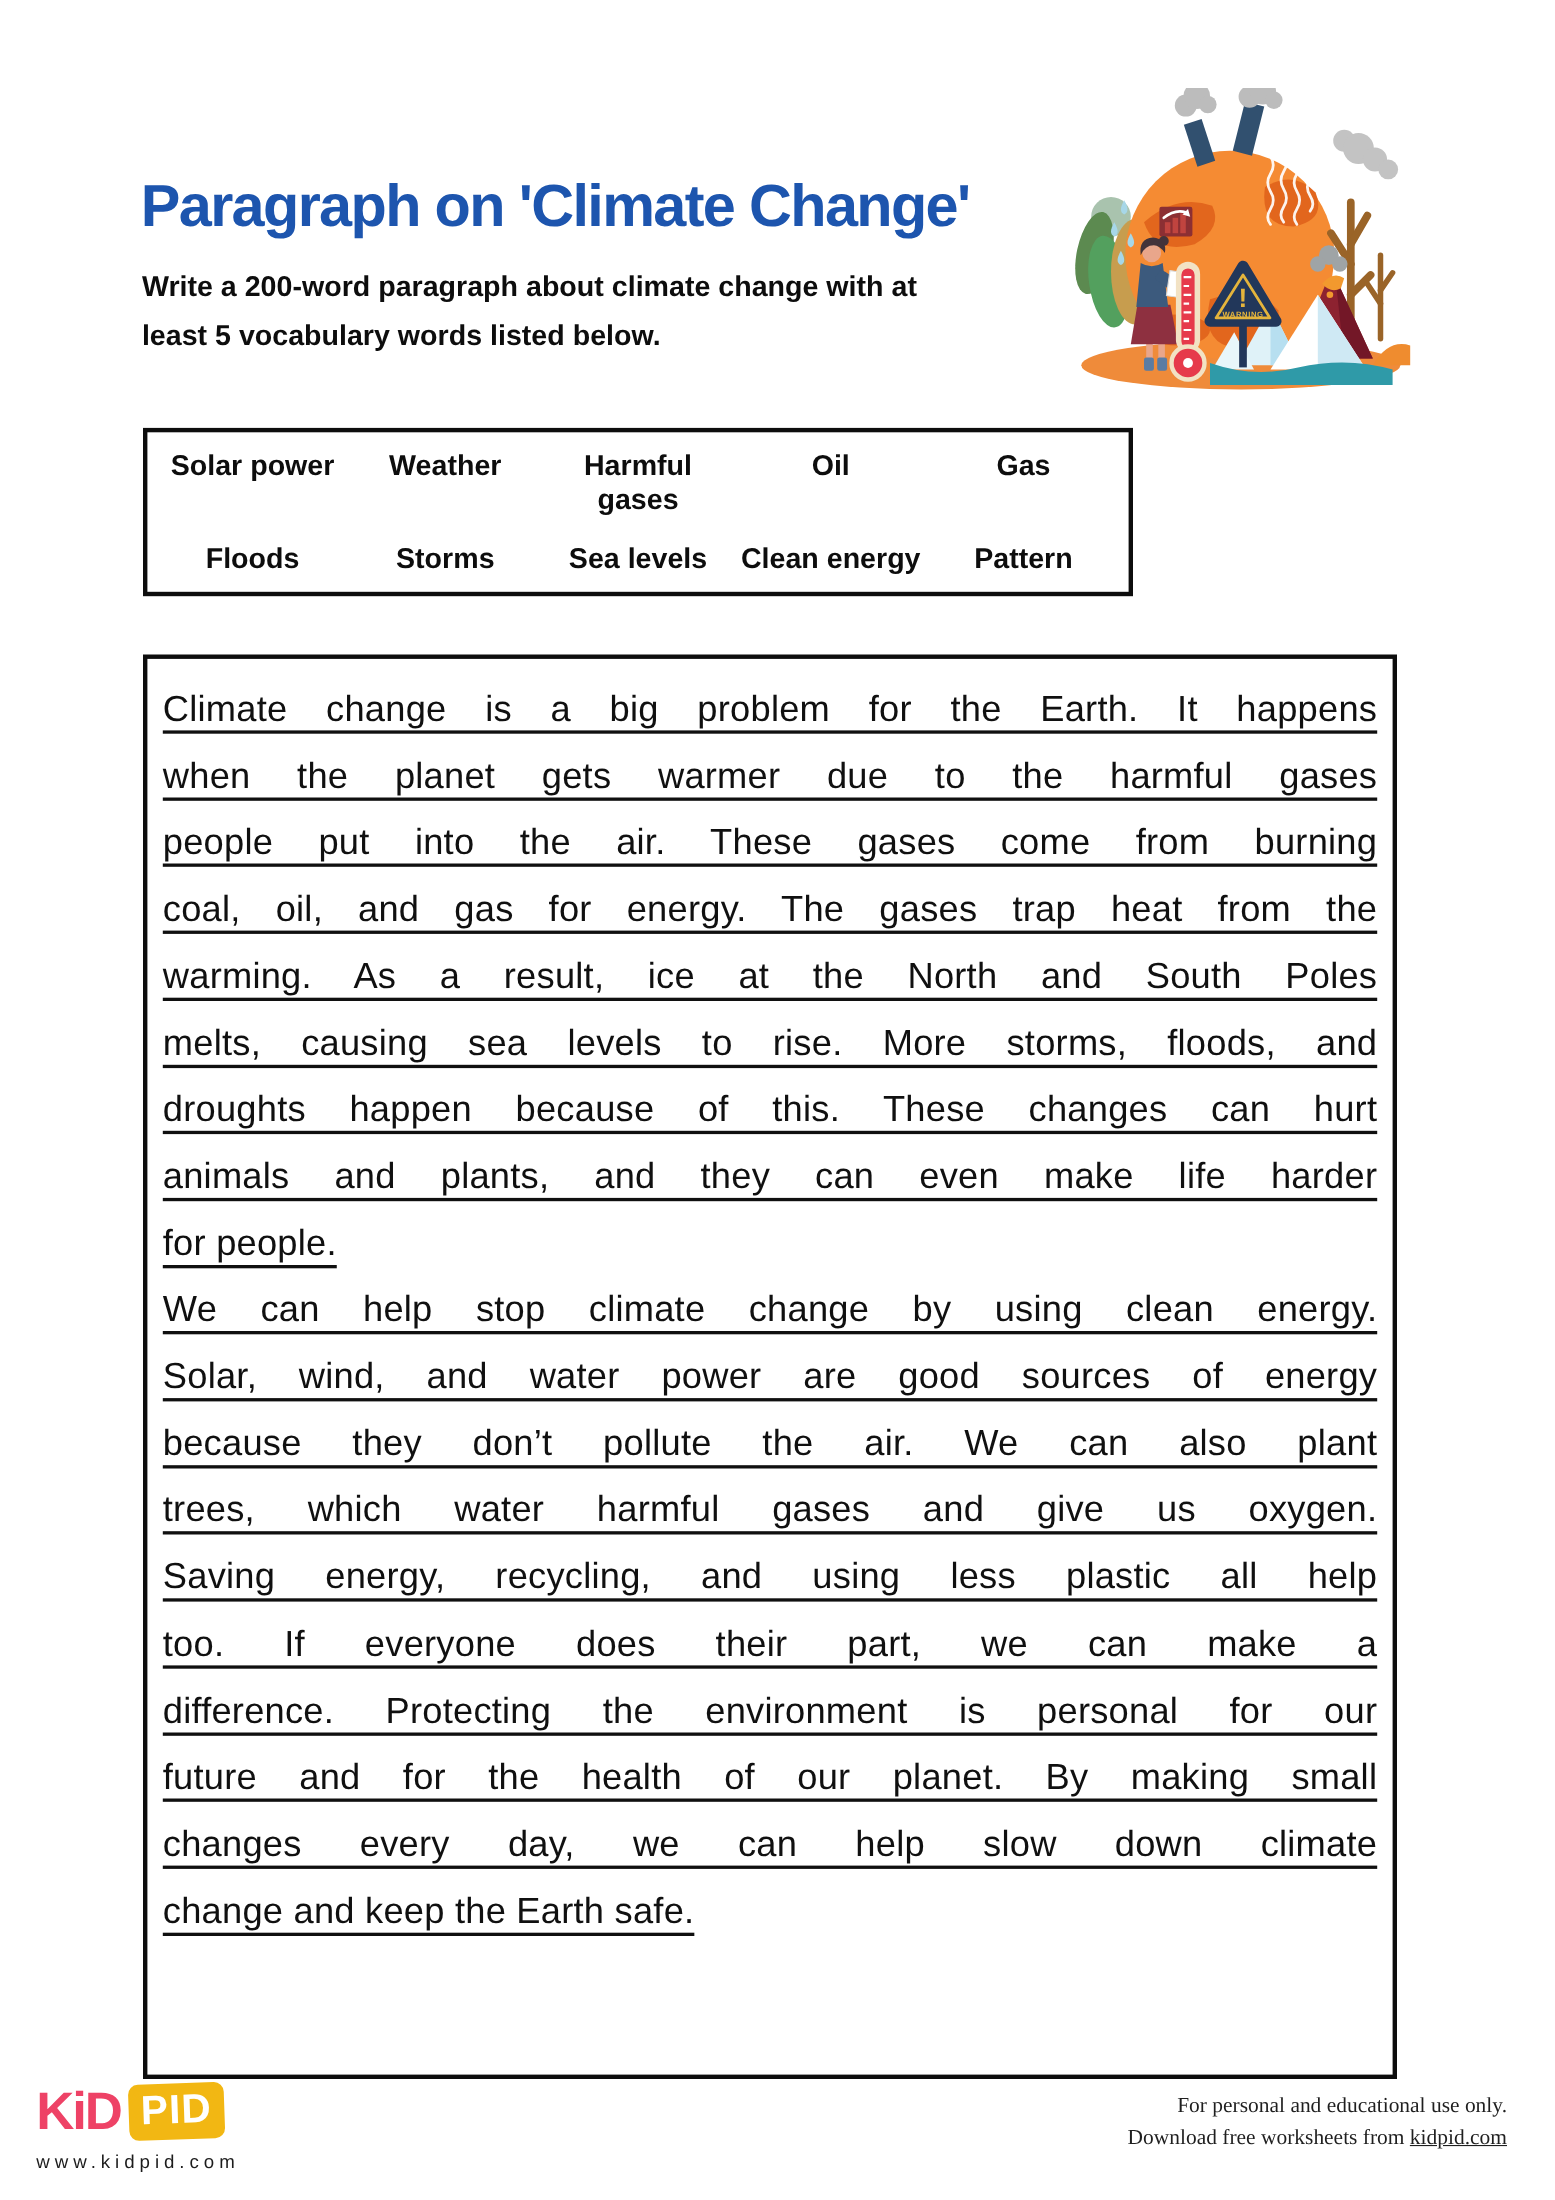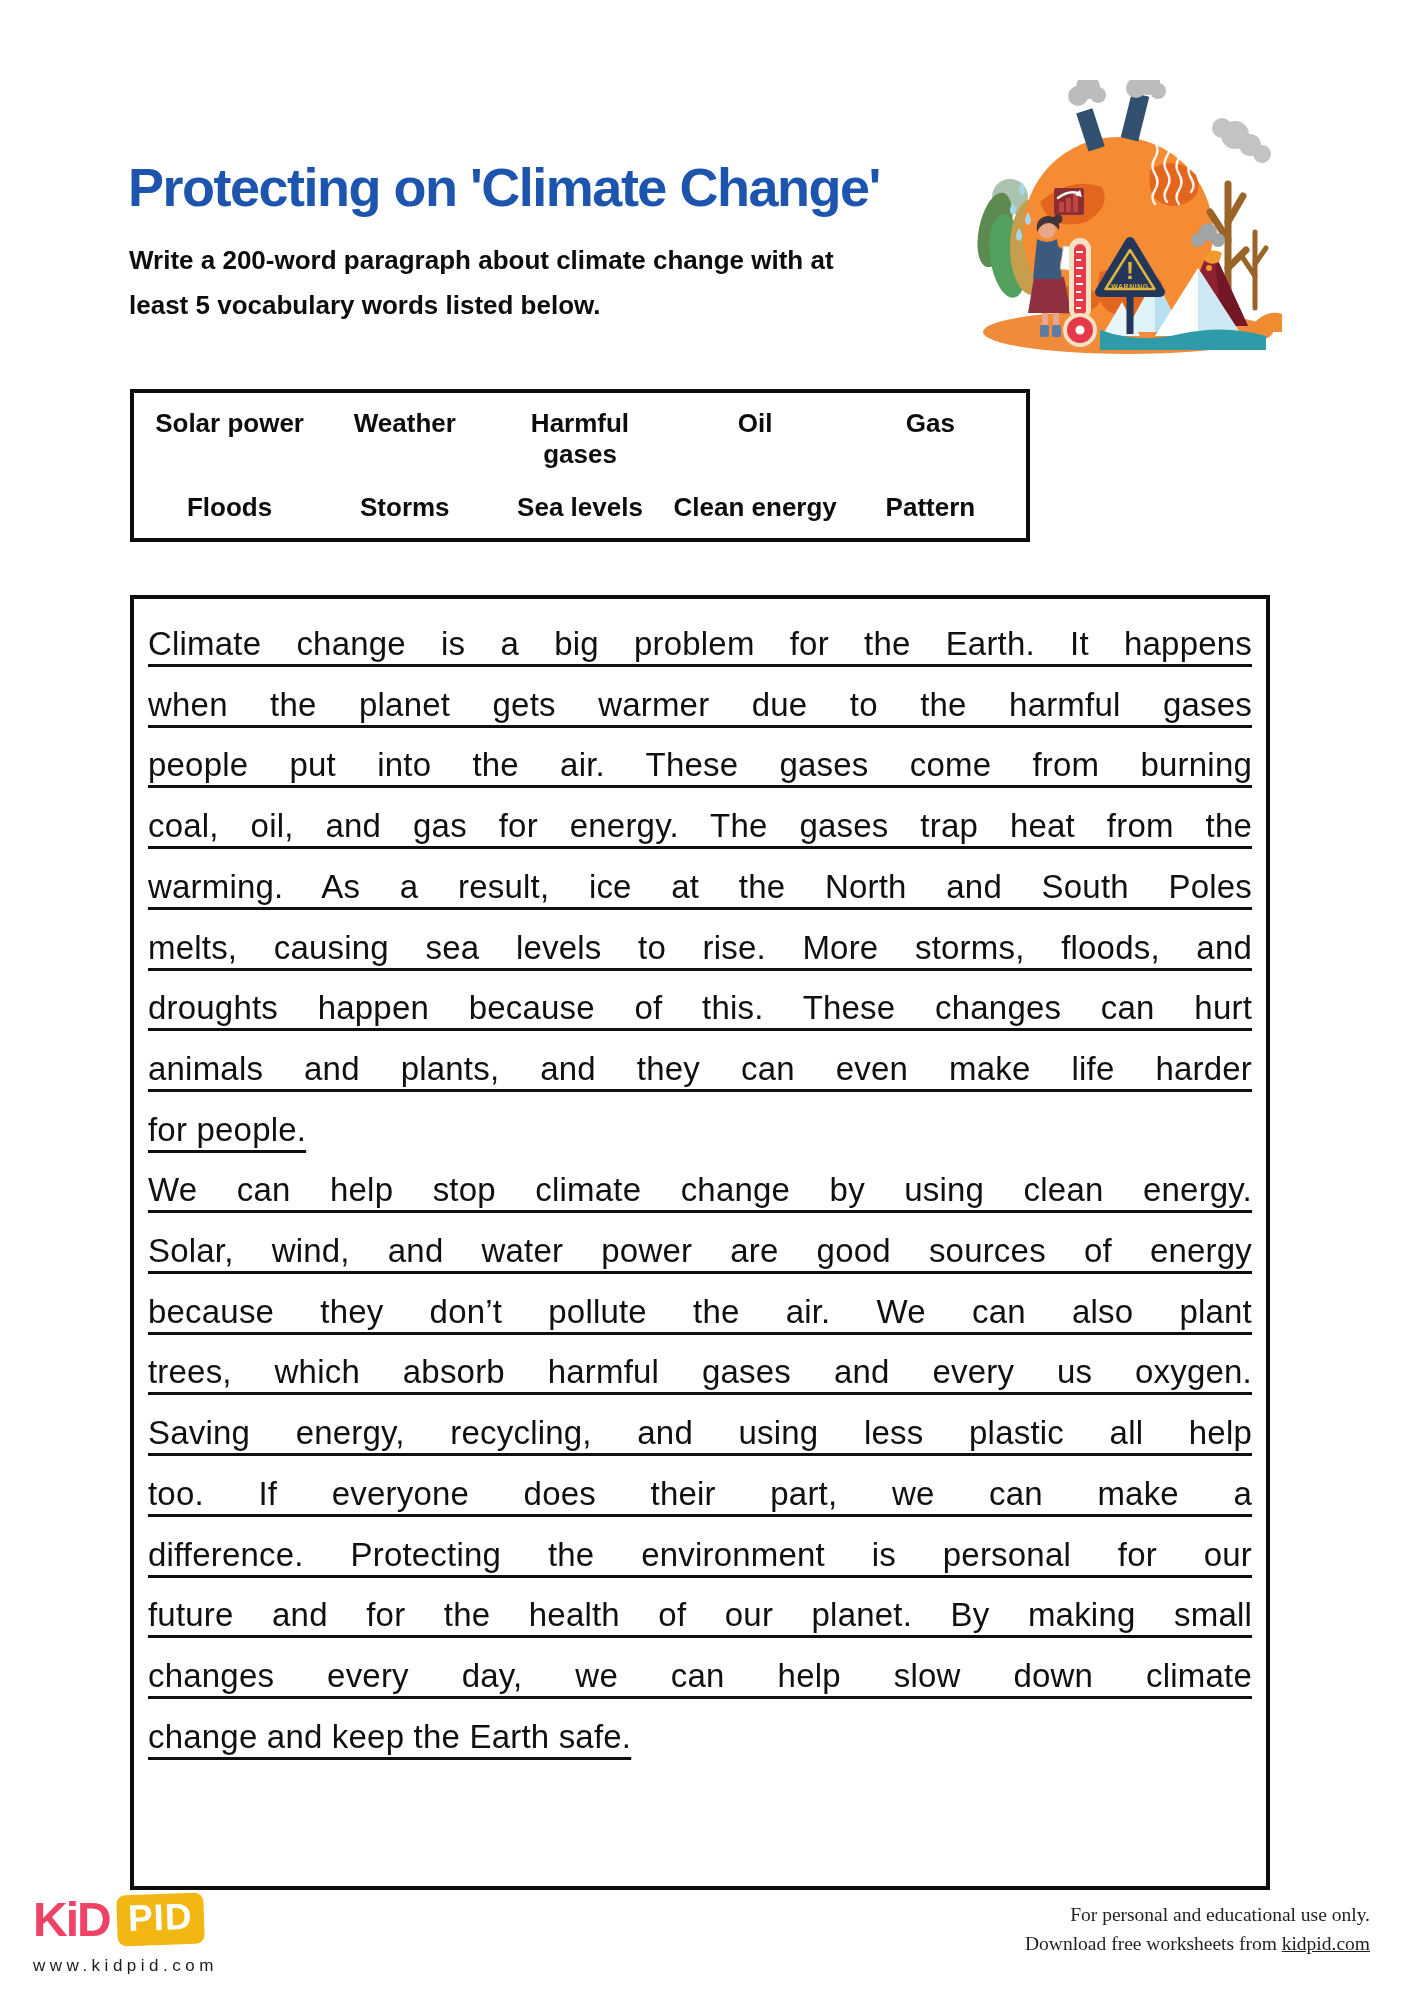--- a/index.html
+++ b/index.html
@@ -60,21 +60,21 @@
     position:absolute; right:44px; top:1900px; text-align:right;
     font-family:"Liberation Serif", serif; font-size:19.5px; line-height:29px; color:#1f1f1f;
   }
   .footer-right a { color:#1f1f1f; text-decoration:underline; }
 </style>
 </head>
 <body>
 
 <div class="page">
 
-  <h1 class="title">Protecting on 'Climate Change'</h1>
+  <h1 class="title">Paragraph on 'Climate Change'</h1>
   <div class="subtitle">
     <div>Write a 200-word paragraph about climate change with at</div>
     <div>least 5 vocabulary words listed below.</div>
   </div>
 
   <svg class="illus" viewBox="0 0 340 282" aria-hidden="true">
 
     <g>
       <circle cx="60" cy="117" r="18" fill="#a9c3ae"></circle>
       <ellipse cx="45" cy="150" rx="16" ry="38" fill="#5c8a50" transform="rotate(12 45 150)"></ellipse>
@@ -229,21 +229,21 @@
         <div class="pline fill">people put into the air. These gases come from burning</div>
         <div class="pline fill">coal, oil, and gas for energy. The gases trap heat from the</div>
         <div class="pline fill">warming. As a result, ice at the North and South Poles</div>
         <div class="pline fill">melts, causing sea levels to rise. More storms, floods, and</div>
         <div class="pline fill">droughts happen because of this. These changes can hurt</div>
         <div class="pline fill">animals and plants, and they can even make life harder</div>
         <div class="pline">for people.</div>
         <div class="pline fill">We can help stop climate change by using clean energy.</div>
         <div class="pline fill">Solar, wind, and water power are good sources of energy</div>
         <div class="pline fill">because they don’t pollute the air. We can also plant</div>
-        <div class="pline fill">trees, which absorb harmful gases and every us oxygen.</div>
+        <div class="pline fill">trees, which water harmful gases and give us oxygen.</div>
         <div class="pline fill">Saving energy, recycling, and using less plastic all help</div>
         <div class="pline fill">too. If everyone does their part, we can make a</div>
         <div class="pline fill">difference. Protecting the environment is personal for our</div>
         <div class="pline fill">future and for the health of our planet. By making small</div>
         <div class="pline fill">changes every day, we can help slow down climate</div>
         <div class="pline">change and keep the Earth safe.</div>
       </div>
   </div>
 
   <div class="footer-left">

